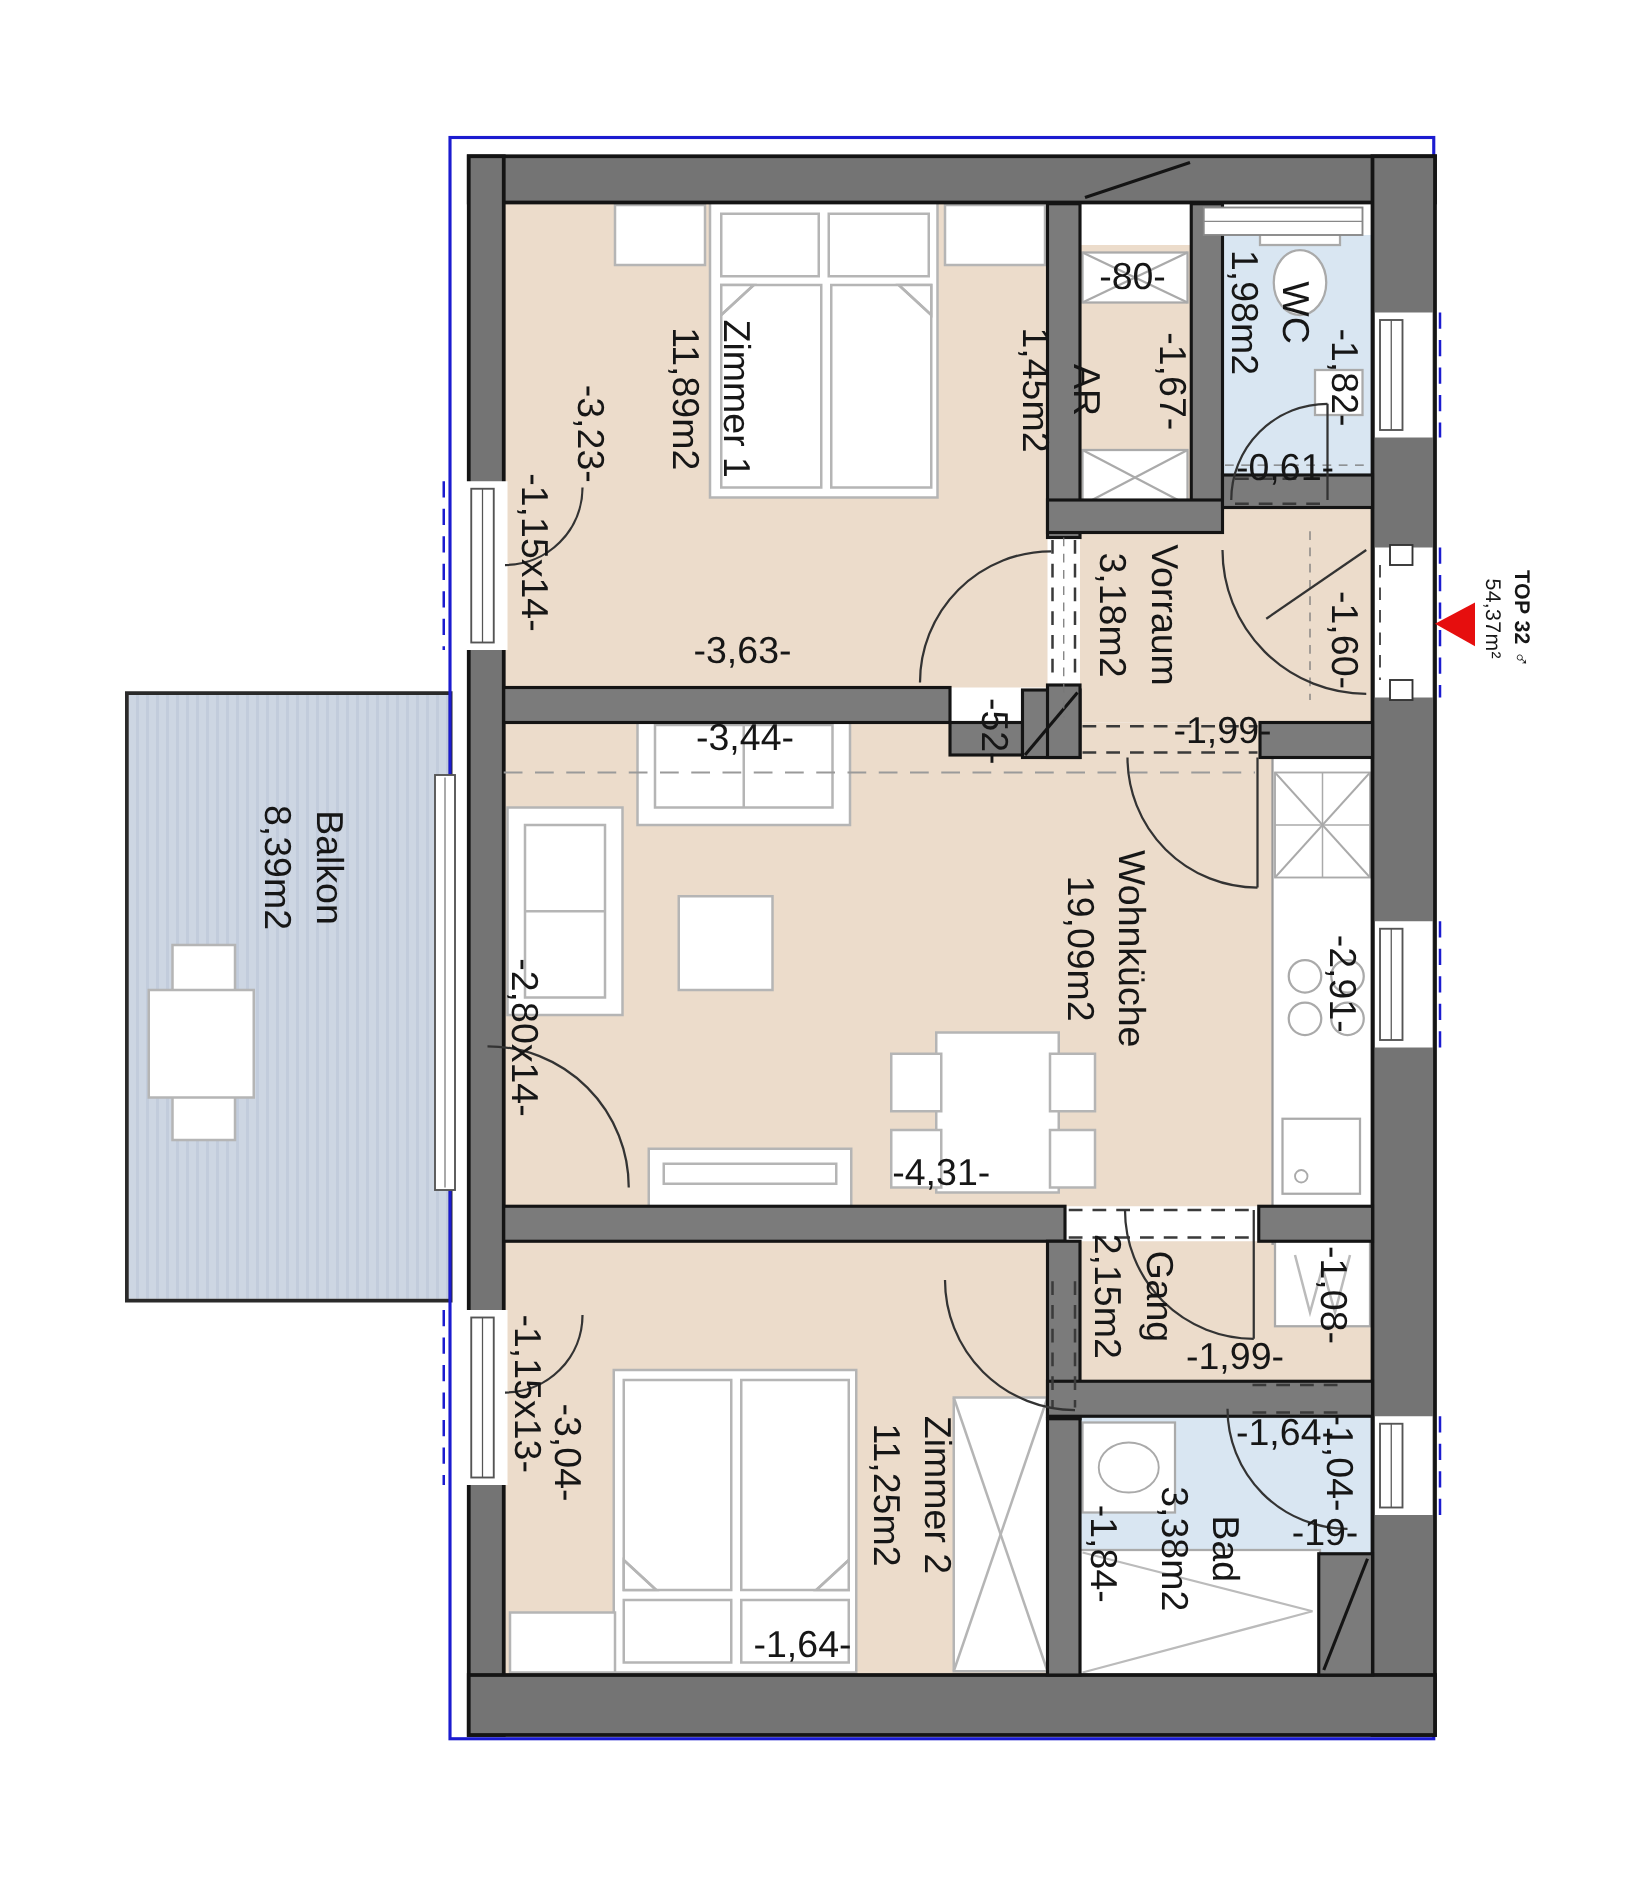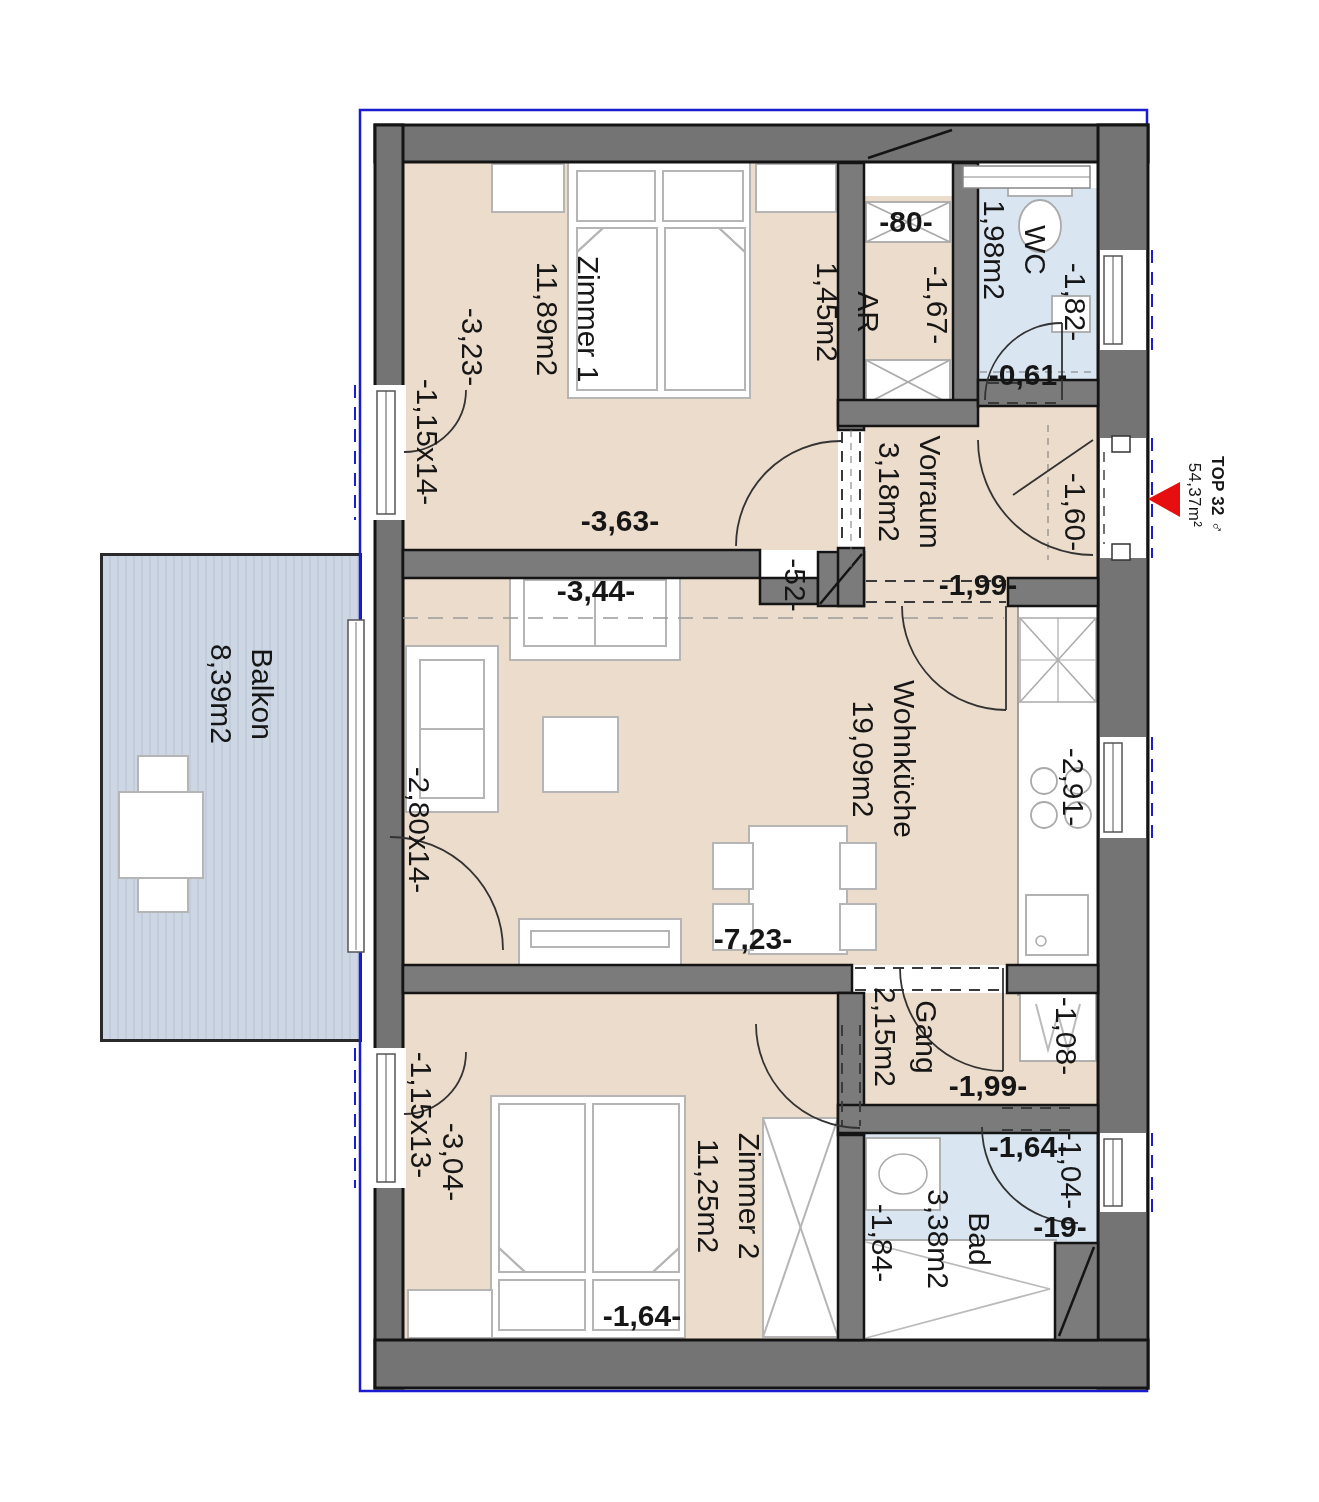--- a/index.html
+++ b/index.html
@@ -5,21 +5,21 @@
   html,body{margin:0;padding:0;background:#ffffff;}
   #plan{position:relative;width:1319px;height:1502px;background:#fff;overflow:hidden;
         font-family:"Liberation Sans",sans-serif;}
   #balcony-fill{position:absolute;left:100px;top:553px;width:262px;height:489px;z-index:0;
         background:repeating-linear-gradient(90deg,#cdd6e3 0 6px,#c2ccdc 6px 8px);
         border:3px solid #2a2a2a;box-sizing:border-box;}
   #scene{position:absolute;left:0;top:0;z-index:1;}
   .lbl{position:absolute;z-index:2;font-size:30px;line-height:1.38;color:#161616;
        white-space:nowrap;text-align:center;}
   .rot{transform:translate(-50%,-50%) rotate(90deg);}
-  .hor{transform:translate(-50%,-50%);font-weight:bold;}
+  .hor{transform:translate(-50%,-50%);}
   .unit{font-size:17px;line-height:1.35;letter-spacing:.3px;}
   .unit .b{font-weight:bold;}
 </style>
 </head>
 <body>
 
 <div id="plan">
 
   <div id="balcony-fill"></div>
 
@@ -280,32 +280,32 @@
       <div>Zimmer 2</div>
       <div>11,25m2</div>
     </div>
   <div class="lbl rot" style="left:959px;top:1239px">
       <div>Bad</div>
       <div>3,38m2</div>
     </div>
 
   <div class="lbl rot" style="left:472px;top:347px">-3,23-</div>
   <div class="lbl rot" style="left:427px;top:442px">-1,15x14-</div>
-  <div class="lbl hor" style="left:620px;top:521px">-3,63-</div>
+  <div class="lbl hor" style="left:594px;top:521px">-3,63-</div>
   <div class="lbl hor" style="left:906px;top:222px">-80-</div>
   <div class="lbl rot" style="left:937px;top:305px">-1,67-</div>
   <div class="lbl rot" style="left:1075px;top:302px">-1,82-</div>
   <div class="lbl hor" style="left:1028px;top:375px">-0,61-</div>
   <div class="lbl rot" style="left:1075px;top:512px">-1,60-</div>
   <div class="lbl hor" style="left:978px;top:585px">-1,99-</div>
   <div class="lbl hor" style="left:596px;top:591px">-3,44-</div>
   <div class="lbl rot" style="left:795px;top:585px">-52-</div>
   <div class="lbl rot" style="left:419px;top:830px">-2,80x14-</div>
   <div class="lbl rot" style="left:1073px;top:787px">-2,91-</div>
-  <div class="lbl hor" style="left:753px;top:939px">-7,23-</div>
+  <div class="lbl hor" style="left:753px;top:939px">-4,31-</div>
   <div class="lbl rot" style="left:1066px;top:1036px">-1,08-</div>
   <div class="lbl hor" style="left:988px;top:1086px">-1,99-</div>
   <div class="lbl rot" style="left:421px;top:1115px">-1,15x13-</div>
   <div class="lbl rot" style="left:453px;top:1162px">-3,04-</div>
   <div class="lbl hor" style="left:642px;top:1316px">-1,64-</div>
   <div class="lbl hor" style="left:1028px;top:1147px">-1,64-</div>
   <div class="lbl rot" style="left:1071px;top:1170px">-1,04-</div>
   <div class="lbl hor" style="left:1060px;top:1227px">-19-</div>
   <div class="lbl rot" style="left:882px;top:1243px">-1,84-</div>
 

